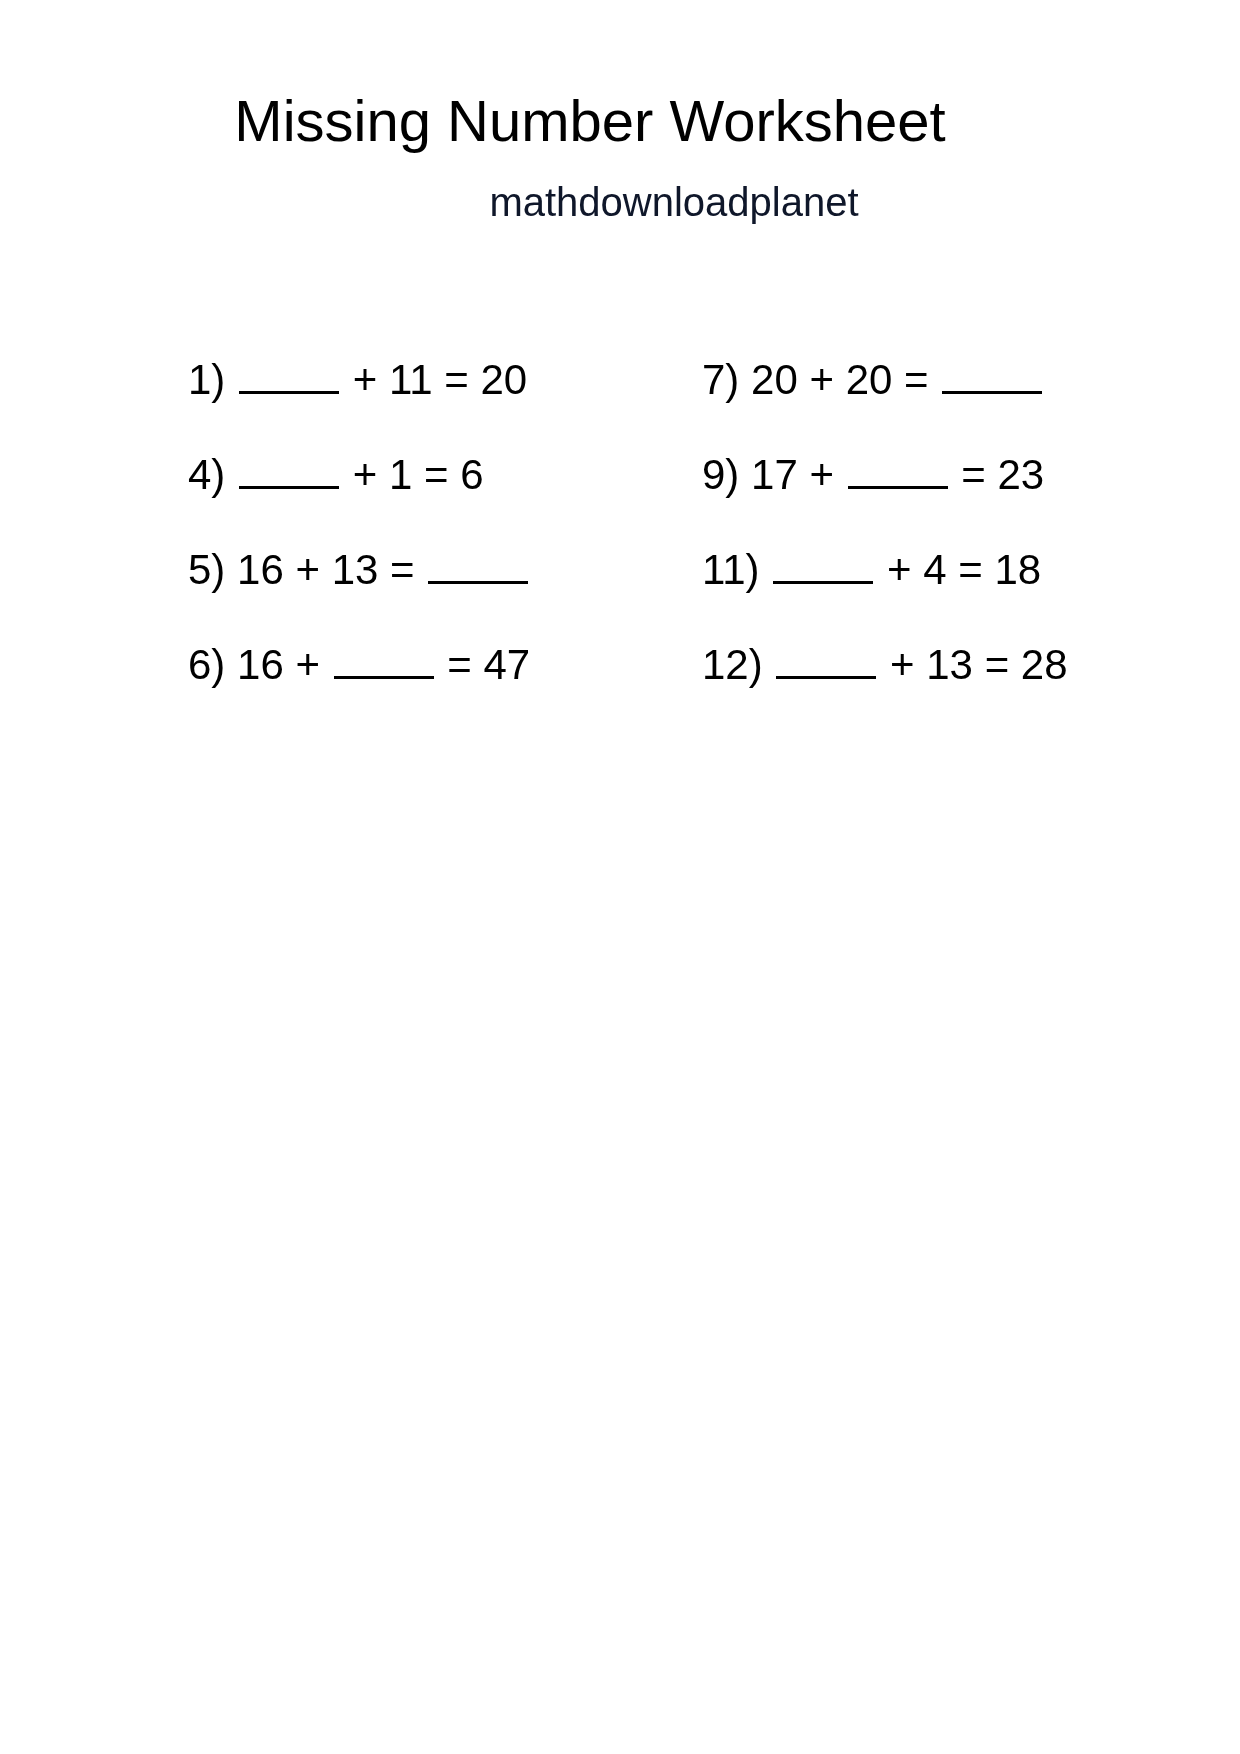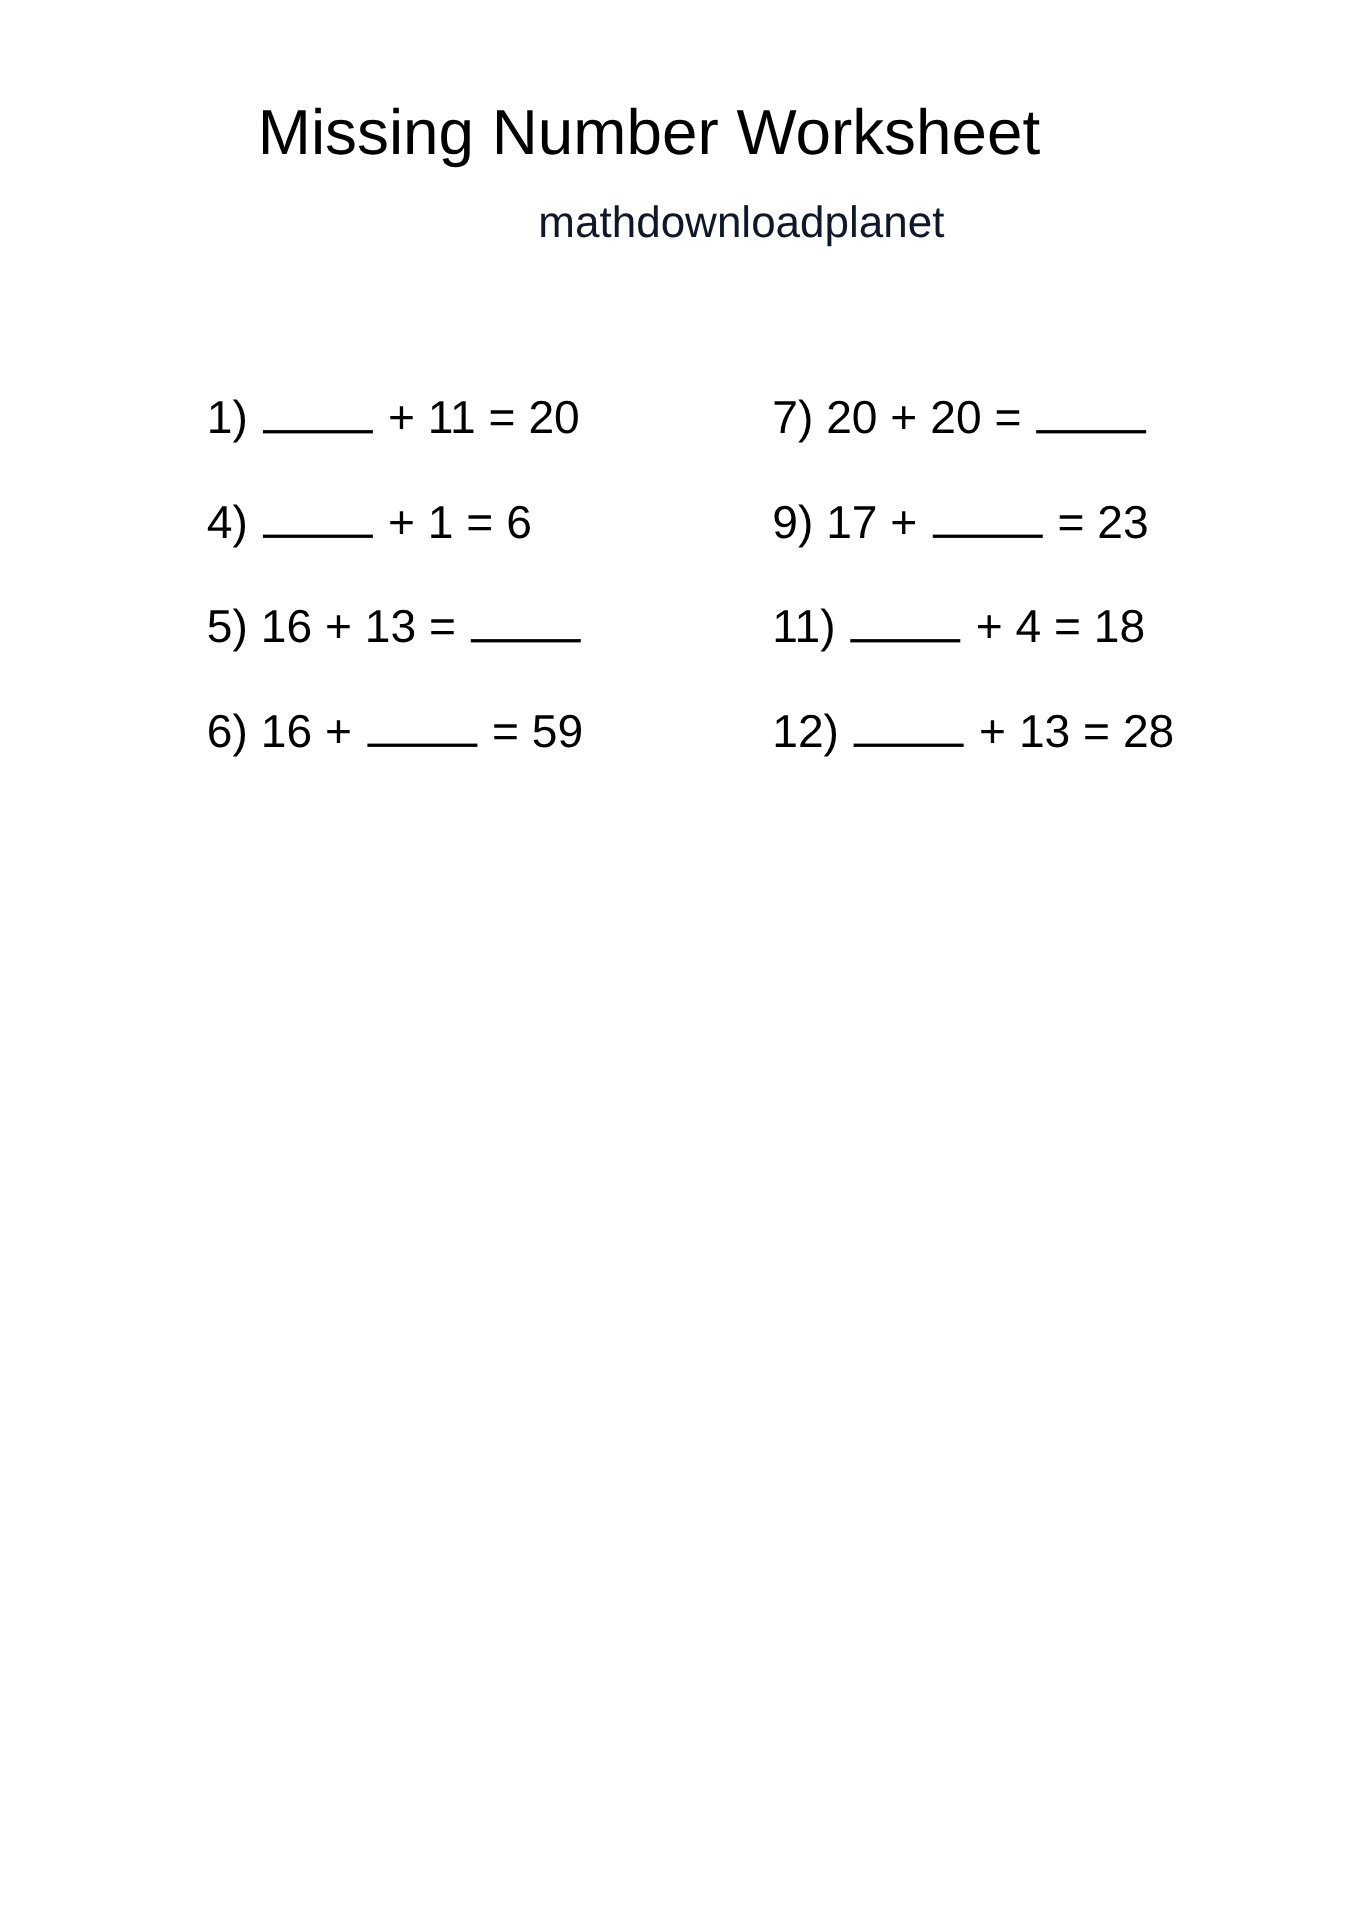--- a/index.html
+++ b/index.html
@@ -65,20 +65,20 @@
 </head>
 <body>
 
 <div class="title">Missing Number Worksheet</div>
 <div class="subtitle">mathdownloadplanet</div>
 
 <div class="col left" id="col-left">
     <div class="problem"><span>1)</span> <span class="blank"></span> <span>+</span> <span>11</span> <span>=</span> <span>20</span></div>
     <div class="problem"><span>4)</span> <span class="blank"></span> <span>+</span> <span>1</span> <span>=</span> <span>6</span></div>
     <div class="problem"><span>5)</span> <span>16</span> <span>+</span> <span>13</span> <span>=</span> <span class="blank"></span></div>
-    <div class="problem"><span>6)</span> <span>16</span> <span>+</span> <span class="blank"></span> <span>=</span> <span>59</span></div>
+    <div class="problem"><span>6)</span> <span>16</span> <span>+</span> <span class="blank"></span> <span>=</span> <span>47</span></div>
   </div>
 <div class="col right" id="col-right">
     <div class="problem"><span>7)</span> <span>20</span> <span>+</span> <span>20</span> <span>=</span> <span class="blank"></span></div>
     <div class="problem"><span>9)</span> <span>17</span> <span>+</span> <span class="blank"></span> <span>=</span> <span>23</span></div>
     <div class="problem"><span>11)</span> <span class="blank"></span> <span>+</span> <span>4</span> <span>=</span> <span>18</span></div>
     <div class="problem"><span>12)</span> <span class="blank"></span> <span>+</span> <span>13</span> <span>=</span> <span>28</span></div>
   </div>
 
 </body></html>

